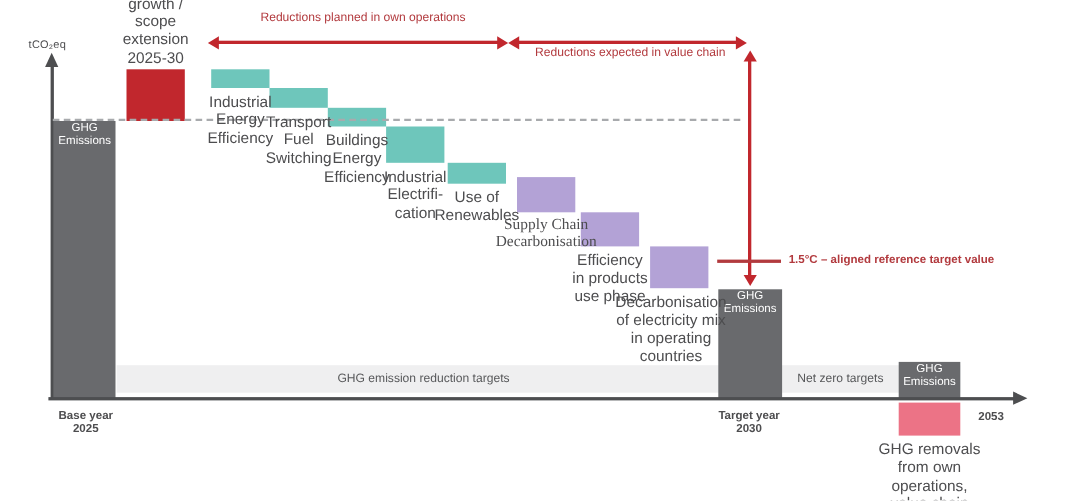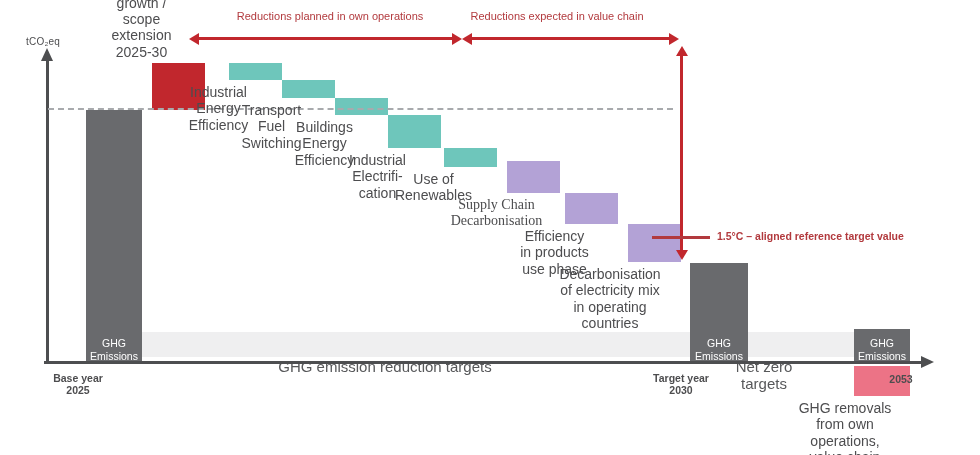--- a/index.html
+++ b/index.html
@@ -12,35 +12,35 @@
   .y-arrowhead{position:absolute;left:41px;top:48px;width:0;height:0;
     border-left:6.5px solid transparent;border-right:6.5px solid transparent;
     border-bottom:13px solid #4d4e50;z-index:1;}
   .x-axis{position:absolute;left:44px;top:361px;width:878px;height:3px;background:#4d4e50;z-index:3;}
   .x-arrowhead{position:absolute;left:921px;top:356px;width:0;height:0;
     border-top:6.5px solid transparent;border-bottom:6.5px solid transparent;
     border-left:13px solid #4d4e50;z-index:3;}
   .ylabel{position:absolute;left:26px;top:36px;font-size:10px;letter-spacing:.2px;z-index:2;}
   
   .band{position:absolute;left:106px;top:332px;width:767px;height:25px;background:#efeff0;z-index:1;}
-  .band-text{position:absolute;top:358px;font-size:15px;color:#57585a;text-align:center;z-index:2;}
+  .band-text{position:absolute;top:338px;font-size:11px;color:#57585a;text-align:center;z-index:2;}
   .bt1{left:235px;width:300px;}
   .bt2{left:714px;width:100px;}
   
   .dashed{position:absolute;left:48px;top:108px;width:625px;height:0;
     border-top:2.5px dashed #a8aaad;z-index:3;}
   
-  .bar{position:absolute;z-index:2;display:flex;align-items:flex-end;justify-content:center;margin-left:37px;}
+  .bar{position:absolute;z-index:2;display:flex;align-items:flex-start;justify-content:center;}
   .inlab{color:#ffffff;font-size:10.5px;line-height:1.18;text-align:center;white-space:pre-line;}
   .outlab{position:absolute;font-size:14px;line-height:1.17;text-align:center;
     white-space:pre-line;color:#4d4d4f;z-index:5;}
   
   .header{position:absolute;top:10px;width:300px;text-align:center;font-size:11px;
     color:#b23a3e;z-index:5;}
-  .h1{left:180px;} .h2{left:407px;}
+  .h1{left:180px;} .h2{left:423px;margin-top:32px;}
   .harrow{position:absolute;top:37px;height:3px;background:#c1272d;z-index:4;}
   .harrow:before{content:"";position:absolute;left:-9px;top:-4.5px;width:0;height:0;
     border-top:6px solid transparent;border-bottom:6px solid transparent;border-right:10px solid #c1272d;}
   .harrow:after{content:"";position:absolute;right:-9px;top:-4.5px;width:0;height:0;
     border-top:6px solid transparent;border-bottom:6px solid transparent;border-left:10px solid #c1272d;}
   .a1{left:198px;width:255px;} .a2{left:471px;width:199px;}
   .varrow{position:absolute;left:680px;top:55px;width:3px;height:196px;background:#c1272d;z-index:4;}
   .varrow:before{content:"";position:absolute;top:-9px;left:-4.5px;width:0;height:0;
     border-left:6px solid transparent;border-right:6px solid transparent;border-bottom:10px solid #c1272d;}
   .varrow:after{content:"";position:absolute;bottom:-9px;left:-4.5px;width:0;height:0;

